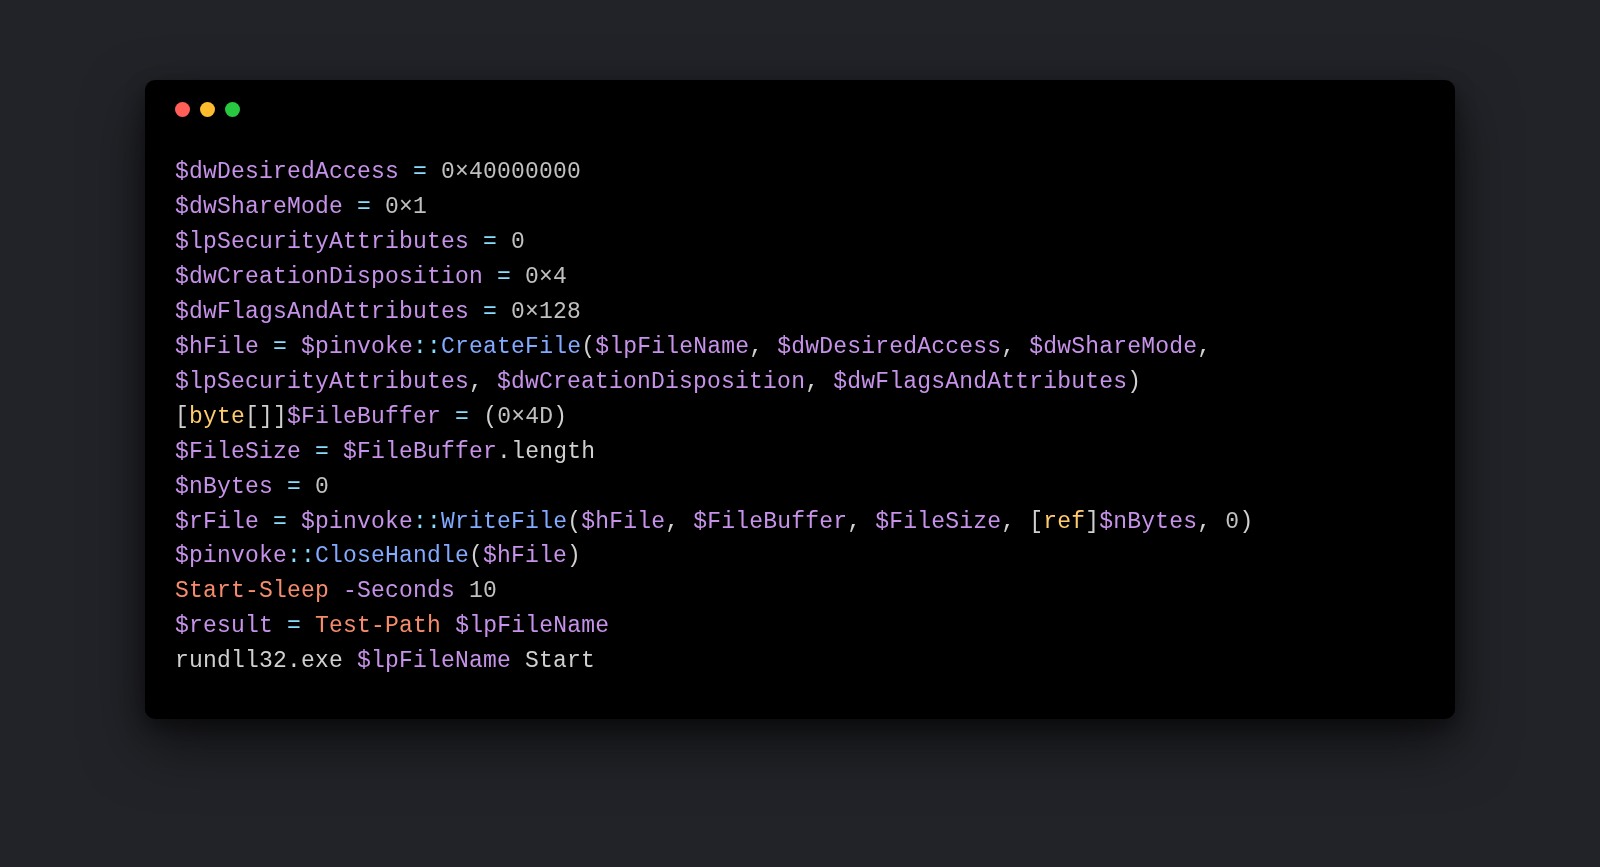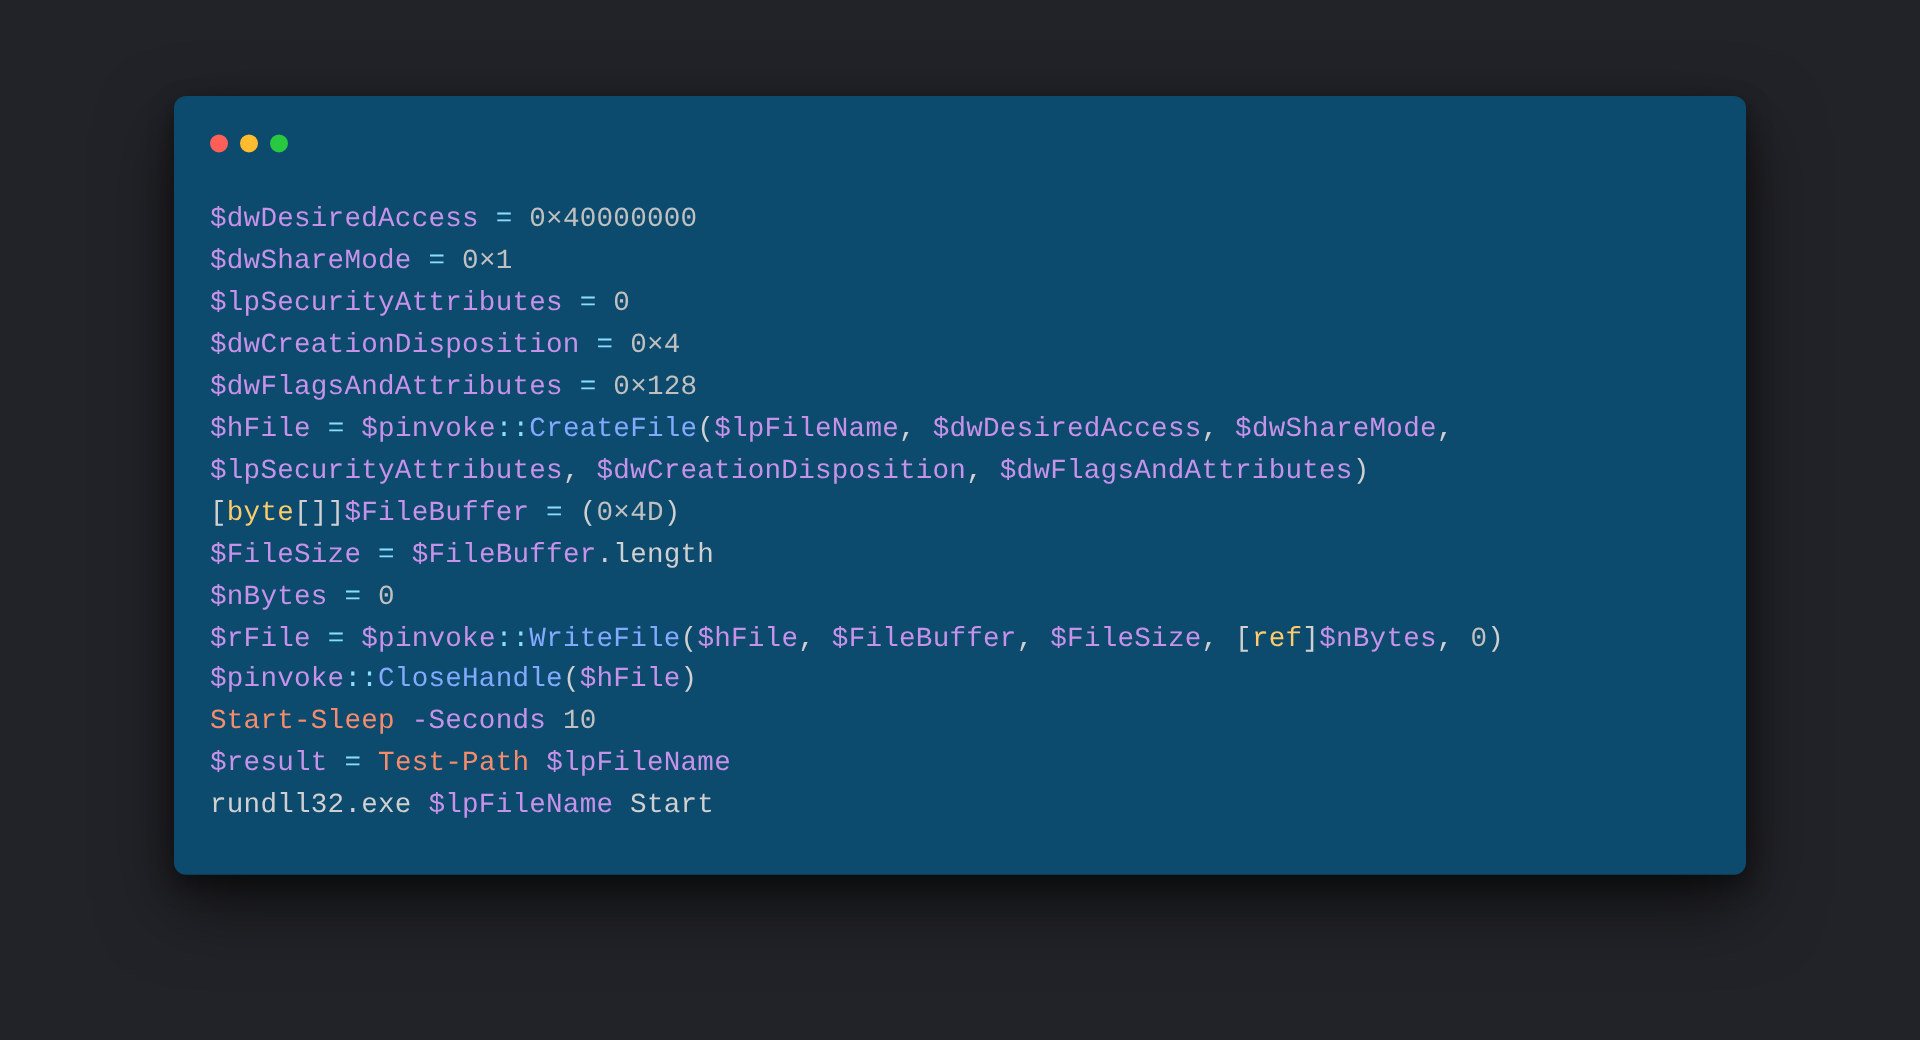--- a/index.html
+++ b/index.html
@@ -8,24 +8,24 @@
     width: 1600px;
     height: 867px;
     display: flex;
     align-items: flex-start;
     justify-content: center;
     padding-top: 80px;
     font-family: ui-monospace, "SF Mono", "Menlo", "Consolas", "Liberation Mono", monospace;
   }
   .terminal-window {
     width: 1310px;
-    background: #0c4a6e;
+    background: #000000;
     border-radius: 10px;
     box-shadow: 0 25px 60px rgba(0,0,0,0.55), 0 8px 20px rgba(0,0,0,0.4);
-    padding: 32px 30px 40px 30px;
+    padding: 22px 30px 40px 30px;
   }
   .titlebar {
     display: flex;
     gap: 10px;
     margin-bottom: 38px;
   }
   .dot {
     width: 15px;
     height: 15px;
     border-radius: 50%;

